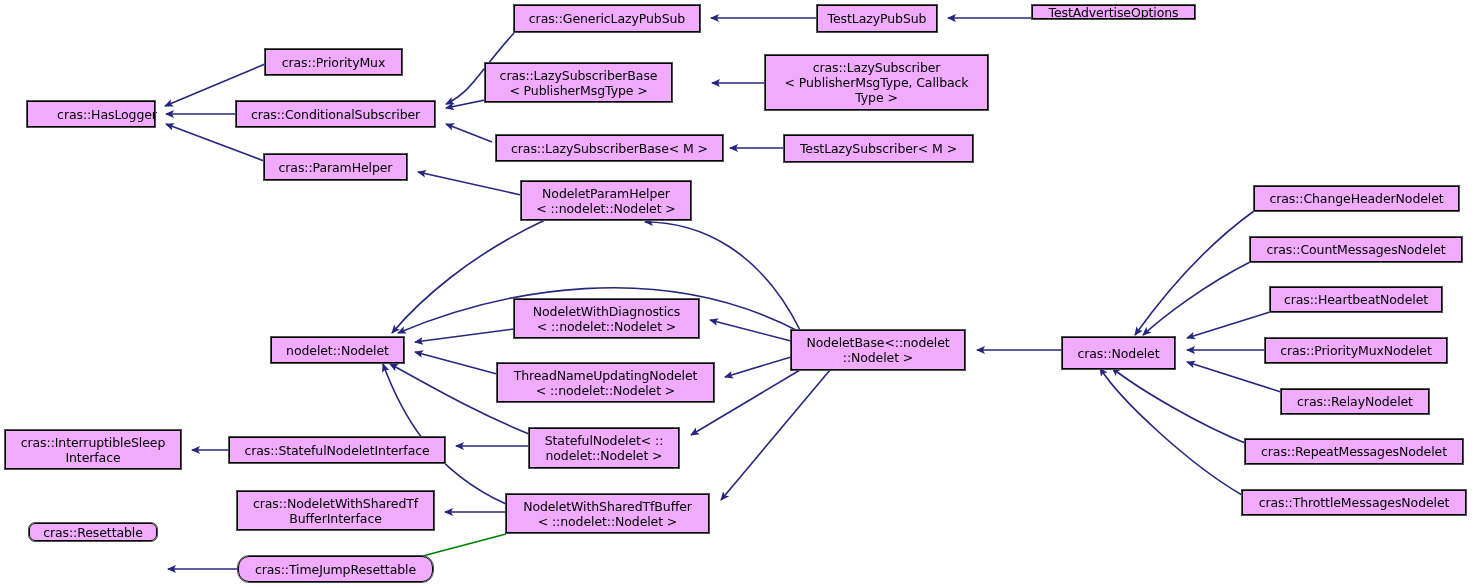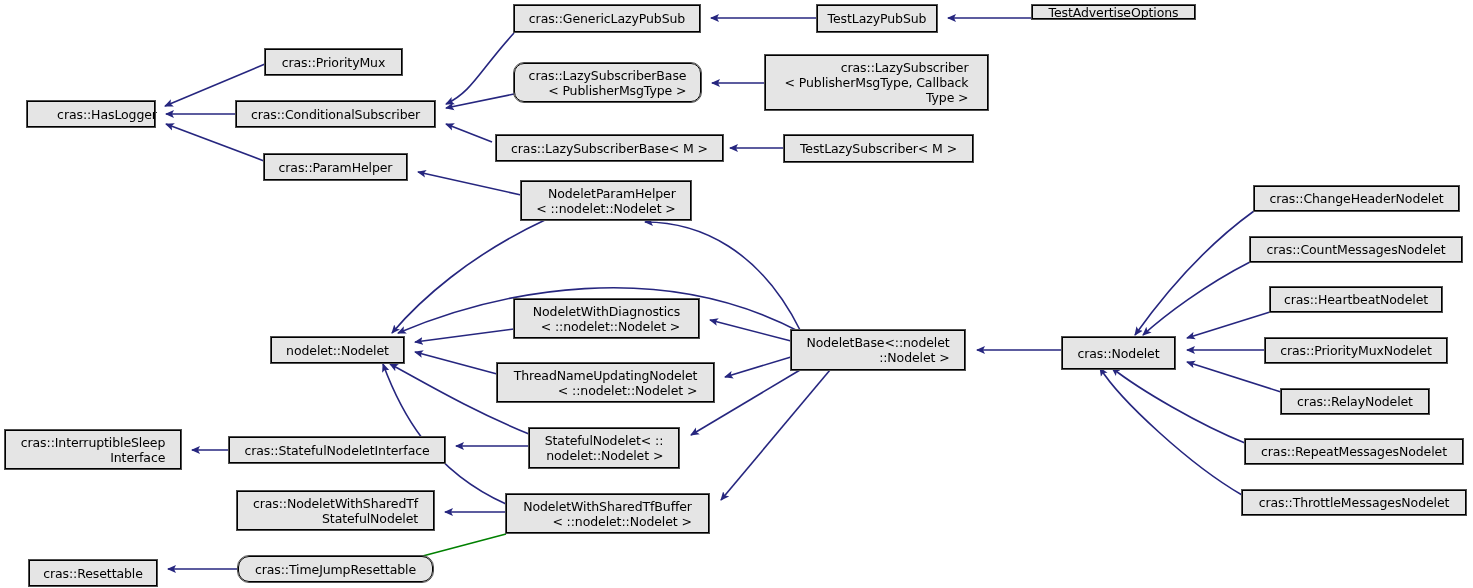--- a/index.html
+++ b/index.html
@@ -20,28 +20,28 @@
     position: absolute;
     left: 0;
     top: 0;
     width: 1473px;
     height: 588px;
     pointer-events: none;
   }
   .node-box {
     position: absolute;
     box-sizing: border-box;
-    background: #e5e5e5;
+    background: #f0abfc;
     border: 1px solid #000000;
     outline: 1px solid #4d4d4d;
     outline-offset: 0px;
     display: flex;
     align-items: center;
     justify-content: center;
-    text-align: right;
+    text-align: center;
     color: #000000;
     font-size: 12.5px;
     line-height: 15px;
     letter-spacing: -0.1px;
     white-space: pre-line;
     z-index: 5;
     cursor: default;
   }
 </style>
 </head>
@@ -96,21 +96,21 @@
         <path d="M 1242,495 C 1190,465 1120,400 1100,368" fill="none" stroke="#26267f" stroke-width="1.6" marker-end="url(#arrow-inherit)"></path>
       </g>
   </svg>
 
   <div id="nodes-group">
       <div class="node-box" style="left: 27px; top: 101px; width: 128px; height: 26px; padding-left: 32px;">cras::HasLogger</div>
       <div class="node-box" style="left: 265px; top: 49px; width: 137px; height: 26px;">cras::PriorityMux</div>
       <div class="node-box" style="left: 236px; top: 101px; width: 199px; height: 26px;">cras::ConditionalSubscriber</div>
       <div class="node-box" style="left: 264px; top: 154px; width: 143px; height: 26px;">cras::ParamHelper</div>
       <div class="node-box" style="left: 514px; top: 5px; width: 186px; height: 27px;">cras::GenericLazyPubSub</div>
-      <div class="node-box" style="left: 514px; top: 63px; width: 187px; height: 39px; border-radius: 10px;">cras::LazySubscriberBase
+      <div class="node-box" style="left: 485px; top: 63px; width: 187px; height: 39px;">cras::LazySubscriberBase
 &lt; PublisherMsgType &gt;</div>
       <div class="node-box" style="left: 496px; top: 135px; width: 227px; height: 26px;">cras::LazySubscriberBase&lt; M &gt;</div>
       <div class="node-box" style="left: 817px; top: 5px; width: 120px; height: 27px;">TestLazyPubSub</div>
       <div class="node-box" style="left: 1032px; top: 5px; width: 163px; height: 14px;">TestAdvertiseOptions</div>
       <div class="node-box" style="left: 765px; top: 55px; width: 223px; height: 55px;">cras::LazySubscriber
 &lt; PublisherMsgType, Callback
 Type &gt;</div>
       <div class="node-box" style="left: 784px; top: 135px; width: 189px; height: 27px;">TestLazySubscriber&lt; M &gt;</div>
       <div class="node-box" style="left: 521px; top: 181px; width: 170px; height: 39px;">NodeletParamHelper
 &lt; ::nodelet::Nodelet &gt;</div>
@@ -121,24 +121,24 @@
 &lt; ::nodelet::Nodelet &gt;</div>
       <div class="node-box" style="left: 791px; top: 330px; width: 174px; height: 40px;">NodeletBase&lt;::nodelet
 ::Nodelet &gt;</div>
       <div class="node-box" style="left: 1062px; top: 337px; width: 113px; height: 32px;">cras::Nodelet</div>
       <div class="node-box" style="left: 5px; top: 430px; width: 176px; height: 39px;">cras::InterruptibleSleep
 Interface</div>
       <div class="node-box" style="left: 229px; top: 437px; width: 216px; height: 26px;">cras::StatefulNodeletInterface</div>
       <div class="node-box" style="left: 529px; top: 428px; width: 150px; height: 40px;">StatefulNodelet&lt; ::
 nodelet::Nodelet &gt;</div>
       <div class="node-box" style="left: 237px; top: 491px; width: 197px; height: 39px;">cras::NodeletWithSharedTf
-StatefulNodelet</div>
+BufferInterface</div>
       <div class="node-box" style="left: 506px; top: 494px; width: 203px; height: 39px;">NodeletWithSharedTfBuffer
 &lt; ::nodelet::Nodelet &gt;</div>
-      <div class="node-box" style="left: 29px; top: 560px; width: 128px; height: 26px;">cras::Resettable</div>
+      <div class="node-box" style="left: 29px; top: 523px; width: 128px; height: 18px; border-radius: 6px;">cras::Resettable</div>
       <div class="node-box" style="left: 238px; top: 556px; width: 195px; height: 26px; border-radius: 11px;">cras::TimeJumpResettable</div>
       <div class="node-box" style="left: 1254px; top: 186px; width: 205px; height: 25px;">cras::ChangeHeaderNodelet</div>
       <div class="node-box" style="left: 1250px; top: 237px; width: 212px; height: 25px;">cras::CountMessagesNodelet</div>
       <div class="node-box" style="left: 1270px; top: 287px; width: 172px; height: 25px;">cras::HeartbeatNodelet</div>
       <div class="node-box" style="left: 1265px; top: 338px; width: 182px; height: 25px;">cras::PriorityMuxNodelet</div>
       <div class="node-box" style="left: 1281px; top: 389px; width: 148px; height: 25px;">cras::RelayNodelet</div>
       <div class="node-box" style="left: 1245px; top: 439px; width: 218px; height: 25px;">cras::RepeatMessagesNodelet</div>
       <div class="node-box" style="left: 1242px; top: 490px; width: 224px; height: 25px;">cras::ThrottleMessagesNodelet</div>
     </div>
 

